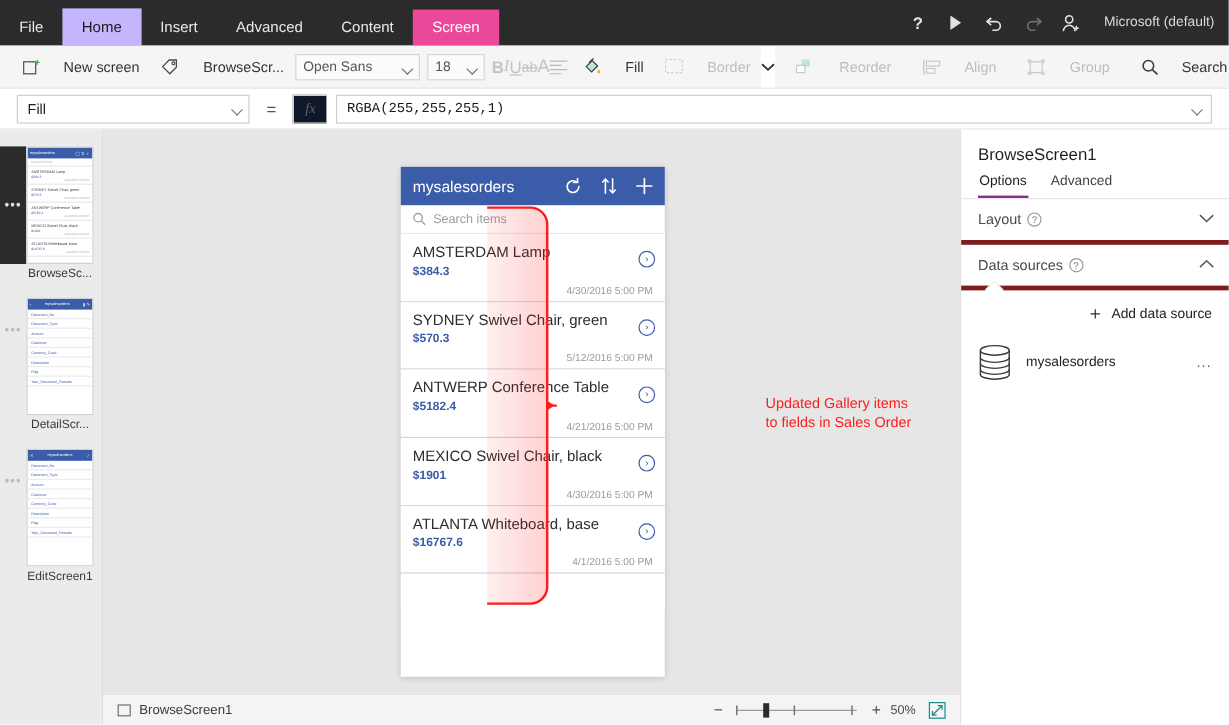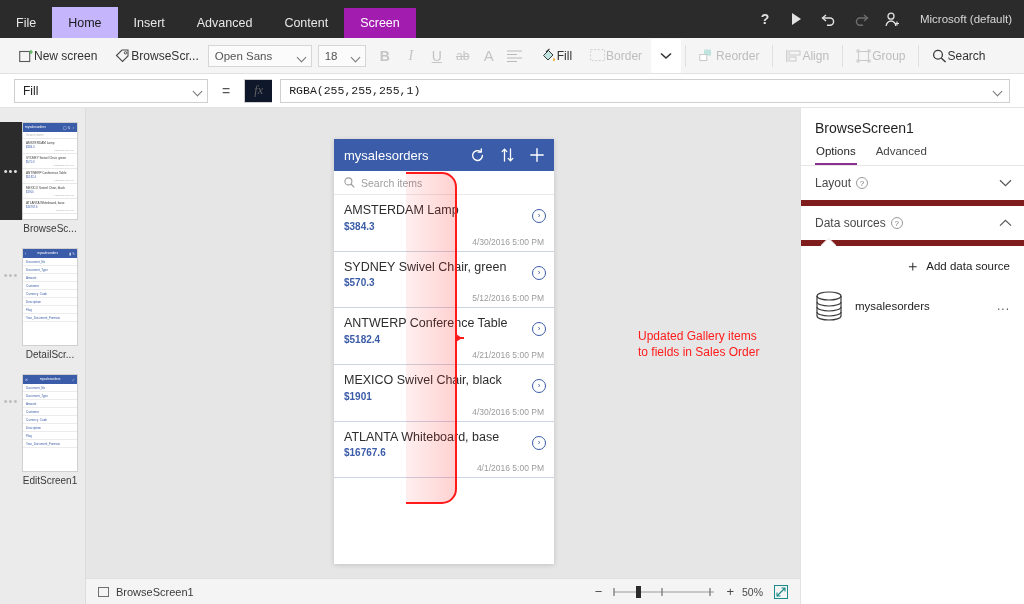--- a/index.html
+++ b/index.html
@@ -16,21 +16,21 @@
     position: absolute; left: 0; top: 0; width: 1024px; height: 38px;
     background: #2b2b2b; display: flex; align-items: flex-end;
   }
   .menu-tabs { display: flex; align-items: flex-end; height: 38px; }
   .menu-tab {
     height: 30px; line-height: 30px; padding: 0 16px;
     color: #e8e8e8; font-size: 12.5px; cursor: pointer;
     display: flex; align-items: center;
   }
   .menu-tab.active { background: #c4b5fd; color: #1a1a1a; height: 31px; }
-  .menu-tab.current-ctx { background: #a21caf; color: #ffffff; height: 30px; }
+  .menu-tab.current-ctx { background: #ec4899; color: #ffffff; height: 30px; }
   .menu-right {
     margin-left: auto; display: flex; align-items: center;
     height: 38px; padding-right: 12px; gap: 14px;
   }
   .menu-icon {
     color: #e2e2e2; font-size: 14px; cursor: pointer;
     display: flex; align-items: center; justify-content: center;
     width: 18px; height: 18px;
   }
   .menu-icon.dim { color: #6e6e6e; }
@@ -38,21 +38,21 @@
     color: #d8d8d8; font-size: 11.5px; margin-left: 4px; white-space: nowrap;
   }
 
   
   .ribbon {
     position: absolute; left: 0; top: 38px; width: 1024px; height: 36px;
     background: #f5f5f5; border-bottom: 1px solid #e1e1e1;
     display: flex; align-items: center; padding: 0 10px; gap: 0;
   }
   .rb-item {
-    display: flex; align-items: center; gap: 0;
+    display: flex; align-items: center; gap: 19px;
     height: 30px; padding: 0 9px; font-size: 12px; color: #333;
     cursor: pointer; white-space: nowrap;
   }
   .rb-item.disabled { color: #bdbdbd; cursor: default; }
   .rb-sep { width: 1px; height: 22px; background: #e0e0e0; margin: 0 4px; }
   .rb-select {
     height: 22px; border: 1px solid #d6d6d6; background: #fbfbfb;
     font-size: 11.5px; color: #555; padding: 0 4px 0 6px;
     font-family: "Liberation Sans", sans-serif; border-radius: 0;
     -webkit-appearance: none; appearance: none;
@@ -207,21 +207,21 @@
   .rp-tabs {
     display: flex; gap: 18px; padding: 0 14px; border-bottom: 1px solid #e7e7e7;
   }
   .rp-tab {
     font-size: 11.5px; color: #444; padding: 3px 1px 6px 1px; cursor: pointer;
     border-bottom: 2px solid transparent;
   }
   .rp-tab.active { border-bottom-color: #8a2f8f; color: #1f1f1f; }
   .rp-section {
     display: flex; align-items: center; padding: 10px 12px 10px 14px;
-    border-bottom: 6px solid #7f1d1d; cursor: pointer;
+    border-bottom: 4px solid #7f1d1d; cursor: pointer;
   }
   .rp-section .sl { font-size: 12px; color: #494949; }
   .rp-help {
     display: inline-flex; width: 12px; height: 12px; border-radius: 50%;
     border: 1px solid #9a9a9a; color: #7a7a7a; font-size: 8px;
     align-items: center; justify-content: center; margin-left: 5px;
   }
   .rp-chev { margin-left: auto; color: #5a5a5a; font-size: 10px; }
   .rp-body { padding: 10px 14px 0 14px; position: relative; }
   .rp-body::before {

